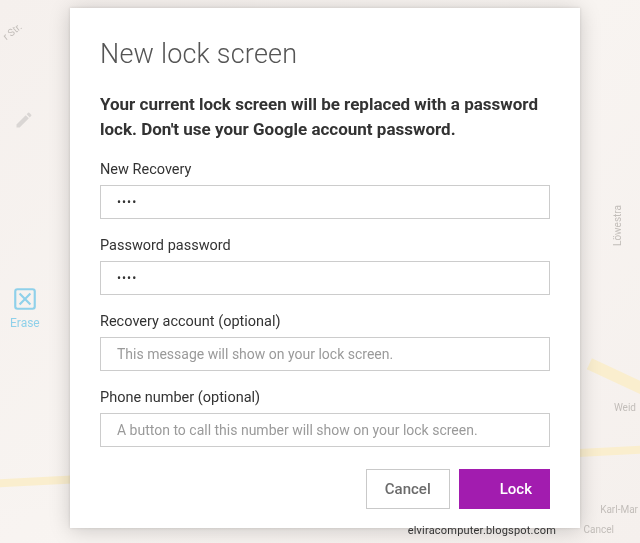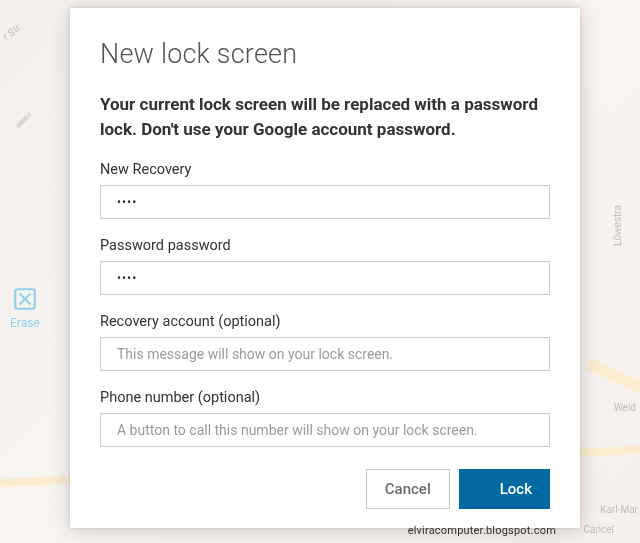--- a/index.html
+++ b/index.html
@@ -117,21 +117,21 @@
       border: none;
       cursor: pointer;
       font-family: inherit;
     }
     .btn-cancel {
       background: #fff;
       color: #6b6b6b;
       border: 1px solid #c9c9c9;
     }
     .btn-lock {
-      background: #0369a1;
+      background: #a21caf;
       color: #fff;
       padding-left: 41px;
     }
     .watermark {
       position: absolute;
       bottom: 6px;
       right: 84px;
       font-size: 11px;
       color: #333;
       letter-spacing: 0.2px;

